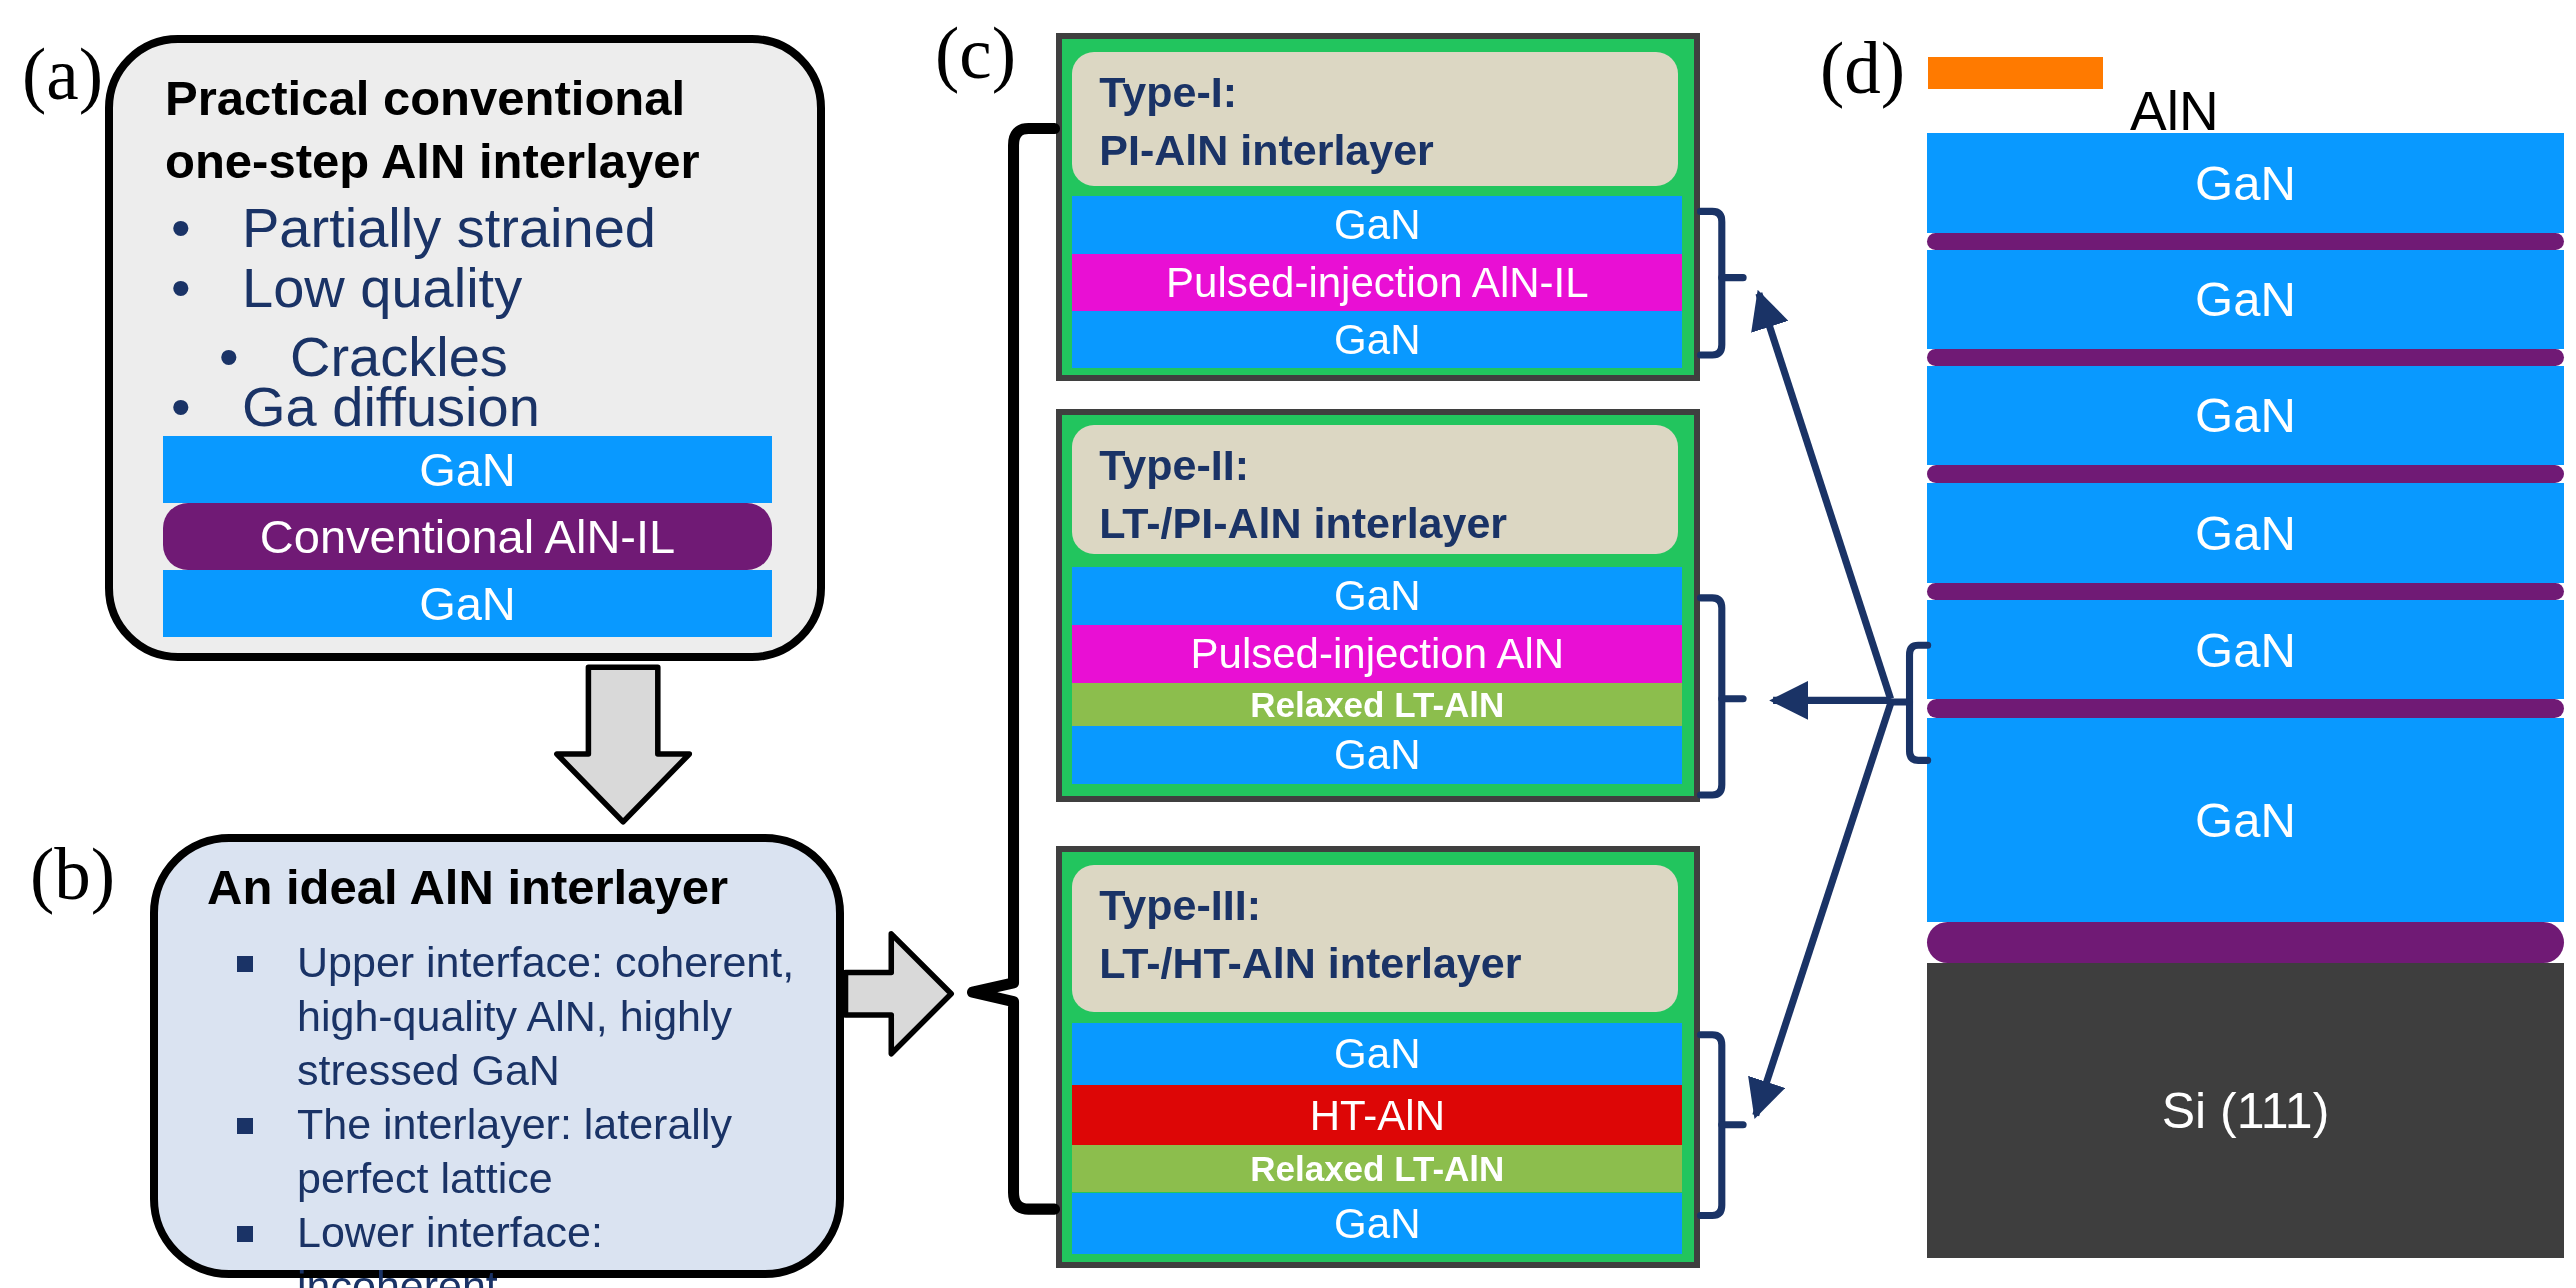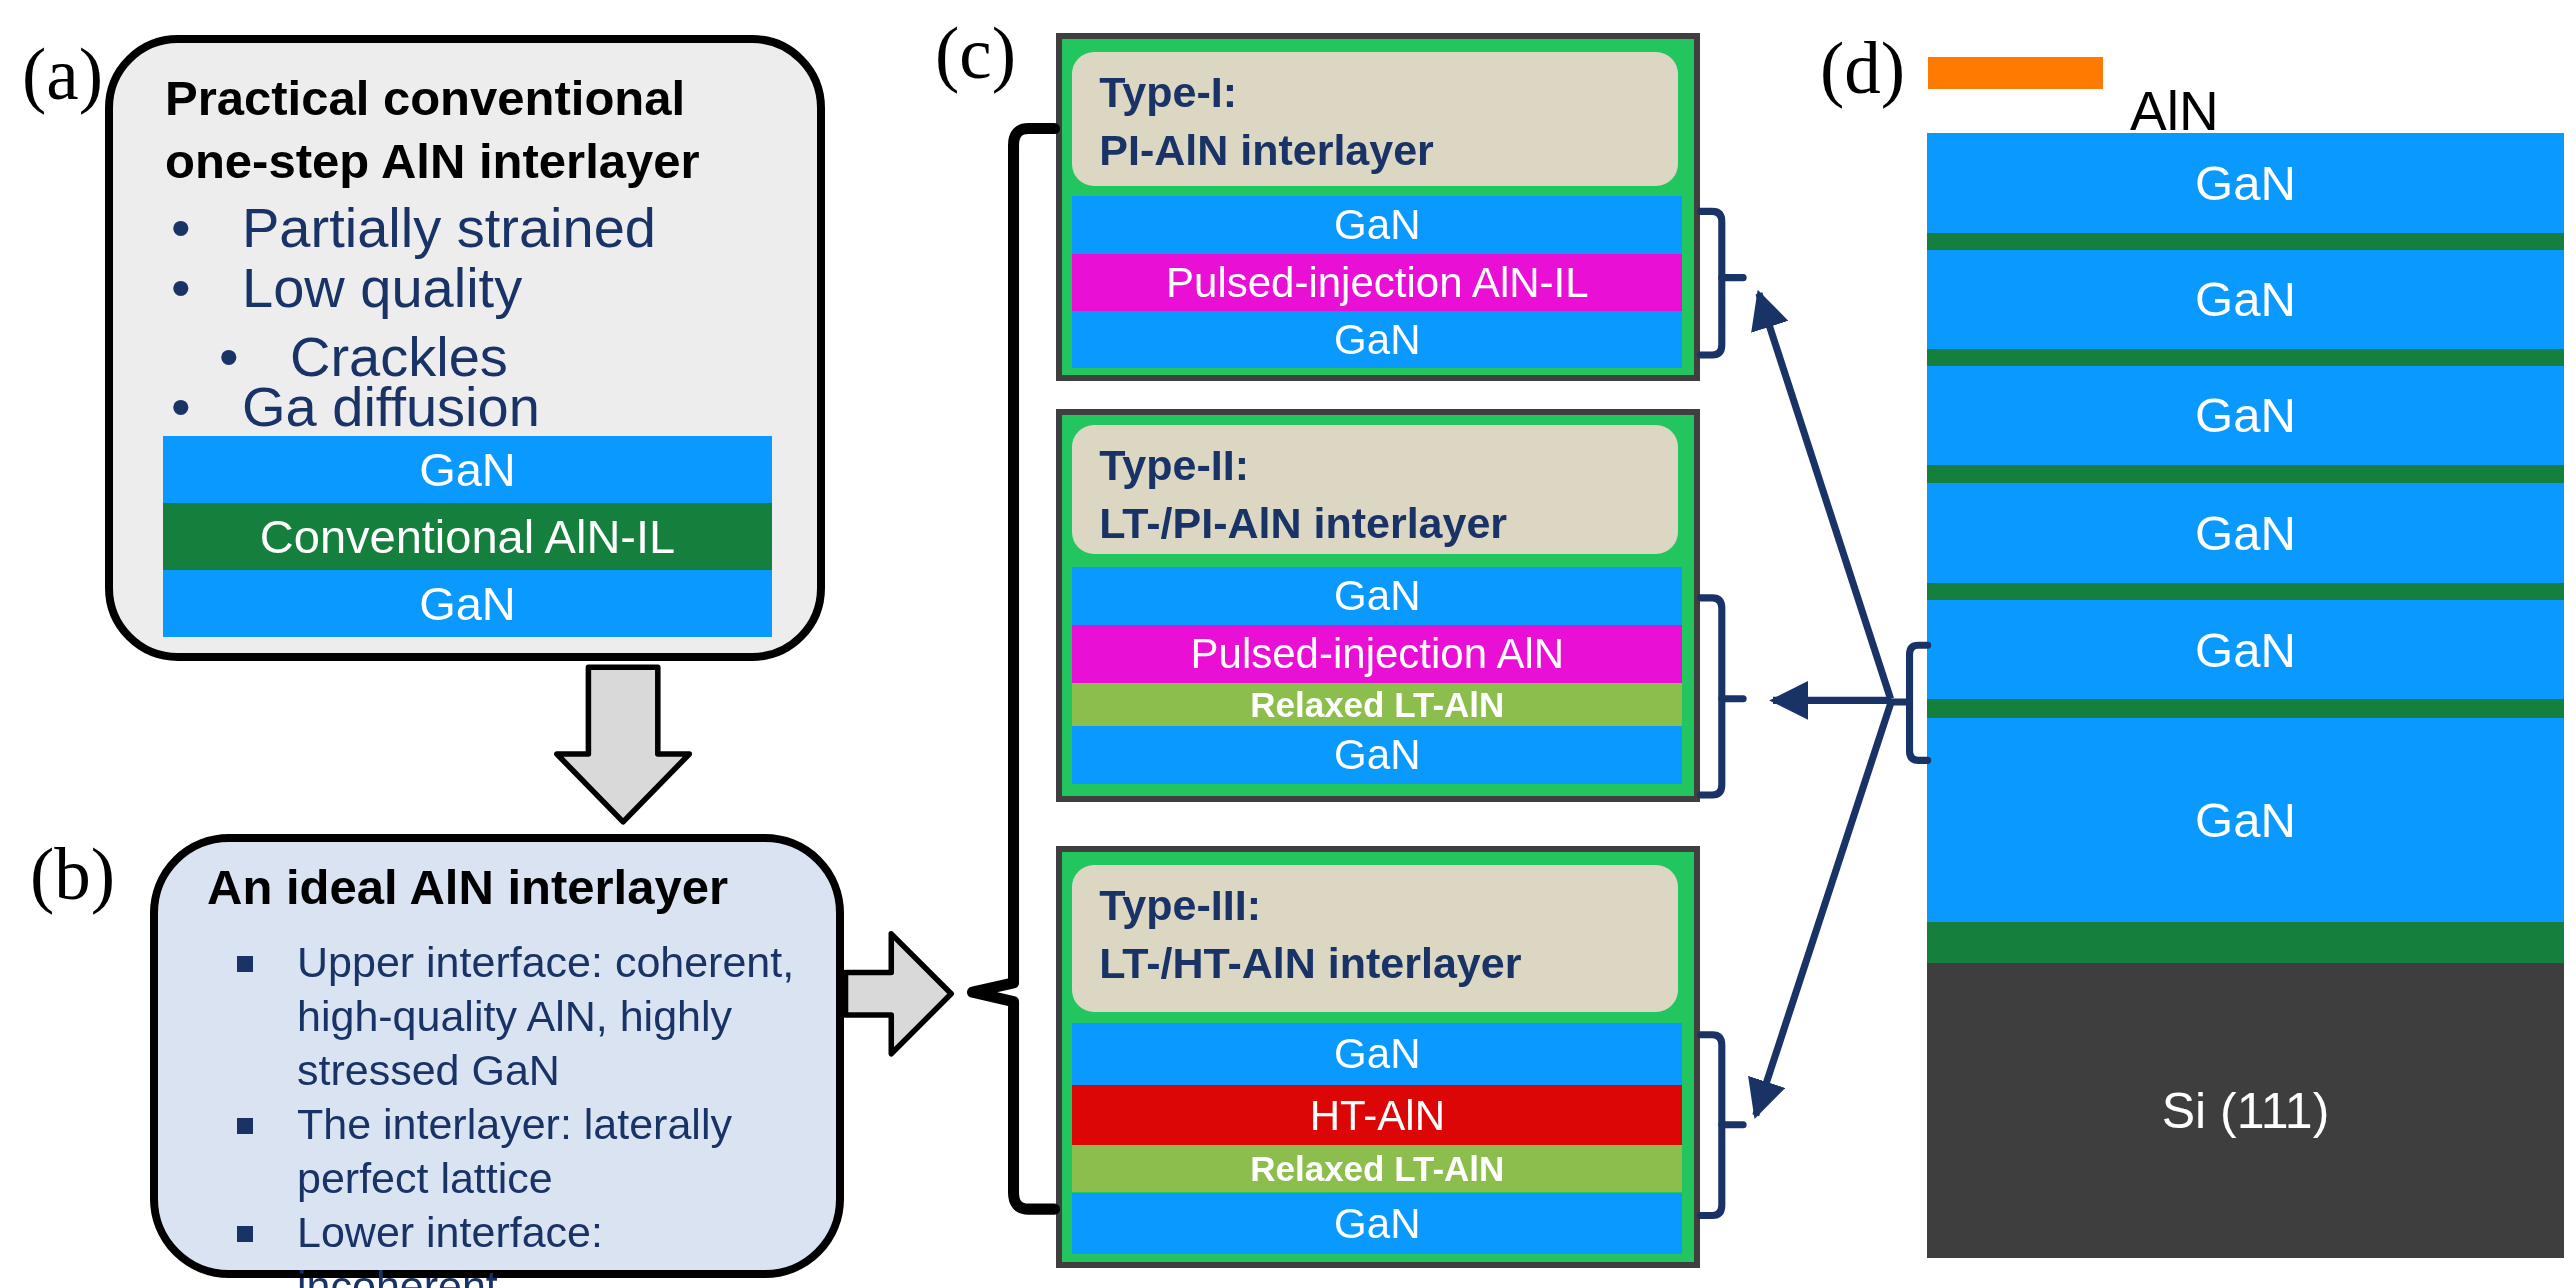--- a/index.html
+++ b/index.html
@@ -17,21 +17,21 @@
   .panel-title { position:absolute; font-weight:bold; color:#000000; font-size:49px; line-height:63px; }
   .bullet-row { position:absolute; color:#1A3366; font-size:56px; line-height:60px; }
   .dot { display:inline-block; width:71px; color:#1A3366; }
   .sq-item { display:flex; }
   .sq-marker { width:16px; height:16px; background:#1A3366; margin:20.5px 44px 0 0; flex:none; }
   .sq-text { color:#1A3366; font-size:43px; line-height:54px; }
   
   .band { display:flex; align-items:center; justify-content:center;
           color:#fff; box-sizing:border-box; flex:none; }
   .c-blue    { background:#0999FF; }
-  .c-orange  { background:#15803d; }
+  .c-orange  { background:#701a75;border-radius:25px; }
   .c-magenta { background:#E90FD4; }
   .c-green   { background:#8CBE4D; }
   .c-red     { background:#DD0606; }
   .c-si      { background:#3E3E3E; }
   
   .type-box { position:absolute; left:1056px; width:644px; background:#22c55e;
               border:6.3px solid #3F3F3F; box-sizing:border-box; }
   .type-header { position:absolute; left:10.3px; width:606px; background:#DCD7C3;
                  border-radius:22px; color:#1A3366; font-weight:bold;
                  font-size:43px; line-height:58px; padding:11px 0 0 27px; box-sizing:border-box; }

